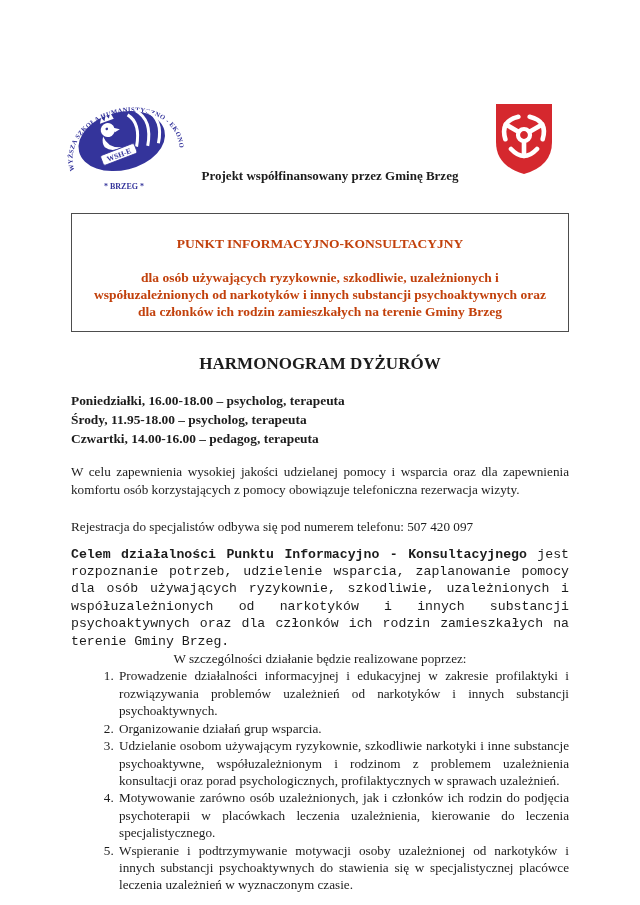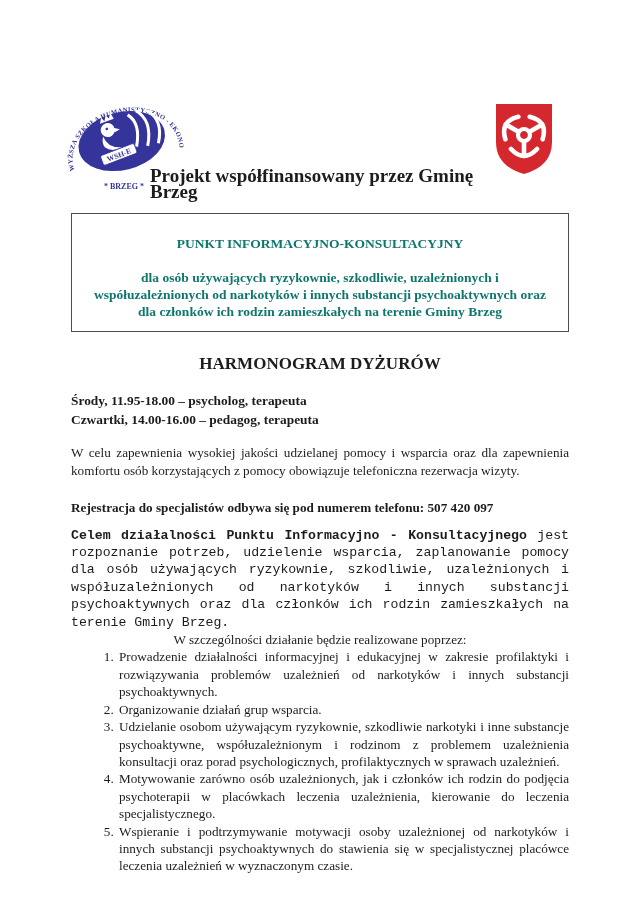--- a/index.html
+++ b/index.html
@@ -9,21 +9,21 @@
     background:#ffffff;
     margin:0 auto;
     font-family:"Liberation Serif","DejaVu Serif",serif;
     color:#1c1c1c;
     overflow:hidden;
   }
   
   .uni-logo{position:absolute;left:58px;top:96px;width:128px;height:98px;}
   .funding-note{
     position:absolute;left:150px;top:168px;width:360px;
-    font-weight:700;font-size:19px;line-height:16px;
+    text-align:center;font-weight:700;font-size:13px;line-height:16px;
   }
   .crest{position:absolute;left:492px;top:101px;width:64px;height:78px;}
 
   
   .notice-box{
     position:absolute;left:71px;top:213px;width:498px;height:119px;
     box-sizing:border-box;border:1px solid #4d4d4d;
     text-align:center;font-weight:700;font-size:13.5px;line-height:17px;
   }
   .notice-title{margin:21px 10px 17px;}
@@ -32,21 +32,21 @@
   
   .content{
     position:absolute;left:71px;top:355px;width:498px;
     font-size:13.2px;line-height:17.4px;
   }
   .schedule-heading{
     text-align:center;font-weight:700;font-size:17px;margin:0 0 19px;
   }
   .schedule-line{font-weight:700;font-size:13.4px;line-height:19px;}
   .para{margin:15px 0 16px;text-align:justify;}
-  .para-plain{margin:20px 0 0;font-weight:bold;}
+  .para-plain{margin:20px 0 0;}
   .purpose{margin:10px 0 0;text-align:justify;font-family:Liberation Mono, monospace;}
   .list-intro{margin:0;text-align:center;}
   ol.activities{
     margin:0;padding:0 0 0 46px;text-align:justify;
   }
   ol.activities li{margin:0;padding-left:2px;}
 </style>
 </head>
 <body>
 
@@ -97,30 +97,31 @@
         <line x1="0" y1="7" x2="0" y2="21"></line>
         <path d="M-13 14 Q0 28 13 14"></path>
       </g>
       <g transform="rotate(240)">
         <line x1="0" y1="7" x2="0" y2="21"></line>
         <path d="M-13 14 Q0 28 13 14"></path>
       </g>
     </g>
   </svg>
 
-  <div class="notice-box" style="color:#0f766e">
+  <div class="notice-box" style="color:#c2410c">
     <div class="notice-title">PUNKT INFORMACYJNO-KONSULTACYJNY</div>
     <div class="notice-subtitle">dla osób używających ryzykownie, szkodliwie, uzależnionych i współuzależnionych od narkotyków i innych substancji psychoaktywnych oraz dla członków ich rodzin zamieszkałych na terenie Gminy Brzeg</div>
   </div>
 
   <div class="content">
 
     <div class="schedule-heading">HARMONOGRAM DYŻURÓW</div>
 
     <div>
+      <div class="schedule-line">Poniedziałki, 16.00-18.00 – psycholog, terapeuta</div>
       <div class="schedule-line">Środy, 11.95-18.00 – psycholog, terapeuta</div>
       <div class="schedule-line">Czwartki, 14.00-16.00 – pedagog, terapeuta</div>
     </div>
 
     <p class="para">W celu zapewnienia wysokiej jakości udzielanej pomocy i wsparcia oraz dla zapewnienia komfortu osób korzystających z pomocy obowiązuje telefoniczna rezerwacja wizyty.</p>
 
     <p class="para-plain">Rejestracja do specjalistów odbywa się pod numerem telefonu: 507 420 097</p>
 
     <p class="purpose"><strong>Celem działalności Punktu Informacyjno - Konsultacyjnego</strong><span> jest rozpoznanie potrzeb, udzielenie wsparcia, zaplanowanie pomocy dla osób używających ryzykownie, szkodliwie, uzależnionych i współuzależnionych od narkotyków i innych substancji psychoaktywnych oraz dla członków ich rodzin zamieszkałych na terenie Gminy Brzeg.</span></p>
 

